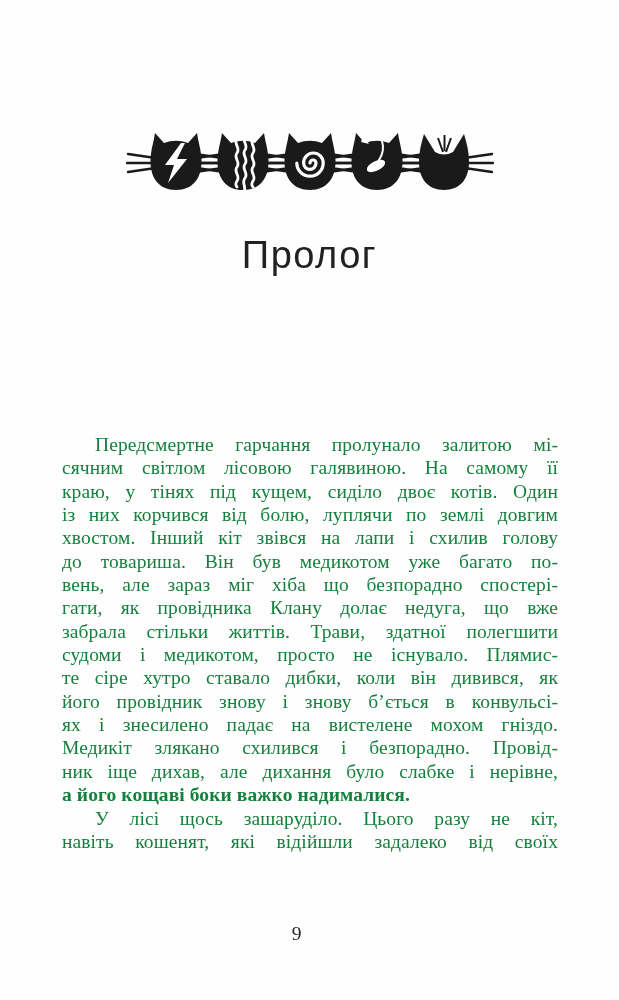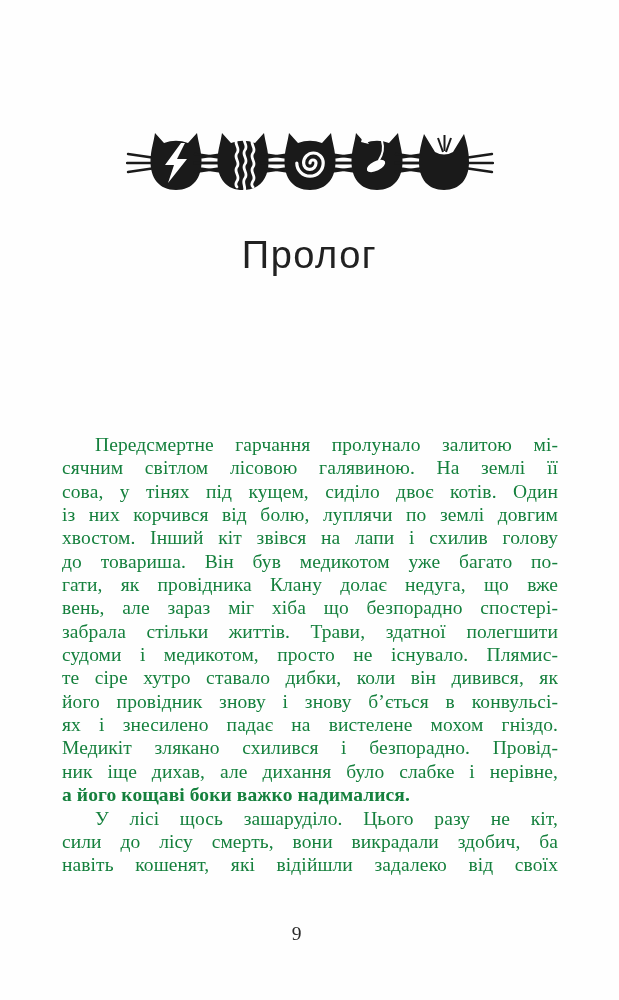--- a/index.html
+++ b/index.html
@@ -132,35 +132,34 @@
       <path d="M50.5,21 L50.5,5" stroke="#1a1a1a" stroke-width="2" fill="none"></path>
       <path d="M52,22 L57,8" stroke="#1a1a1a" stroke-width="2" fill="none"></path>
     </svg>
 
   </div>
 
   <h1 class="title">Пролог</h1>
 
   <div class="body-text">
       <div class="line indent">Передсмертне гарчання пролунало залитою мі-</div>
-      <div class="line">сячним світлом лісовою галявиною. На землі її</div>
-      <div class="line">сова, у тінях під кущем, сиділо двоє котів. Один</div>
+      <div class="line">сячним світлом лісовою галявиною. На самому її</div>
+      <div class="line">краю, у тінях під кущем, сиділо двоє котів. Один</div>
       <div class="line">із них корчився від болю, луплячи по землі довгим</div>
       <div class="line">хвостом. Інший кіт звівся на лапи і схилив голову</div>
       <div class="line">до товариша. Він був медикотом уже багато по-</div>
+      <div class="line">вень, але зараз міг хіба що безпорадно спостері-</div>
       <div class="line">гати, як провідника Клану долає недуга, що вже</div>
-      <div class="line">вень, але зараз міг хіба що безпорадно спостері-</div>
       <div class="line">забрала стільки життів. Трави, здатної полегшити</div>
       <div class="line">судоми і медикотом, просто не існувало. Плямис-</div>
       <div class="line">те сіре хутро ставало дибки, коли він дивився, як</div>
       <div class="line">його провідник знову і знову б’ється в конвульсі-</div>
       <div class="line">ях і знесилено падає на вистелене мохом гніздо.</div>
       <div class="line">Медикіт злякано схилився і безпорадно. Провід-</div>
       <div class="line">ник іще дихав, але дихання було слабке і нерівне,</div>
       <div class="line end">а його кощаві боки важко надималися.</div>
       <div class="line indent">У лісі щось зашаруділо. Цього разу не кіт,</div>
-      <div class="line">сили до лісу смерть, вони викрадали здобич, ба</div>
       <div class="line">навіть кошенят, які відійшли задалеко від своїх</div>
     </div>
 
   <div class="page-number">9</div>
 
 </div>
 
 </body></html>

